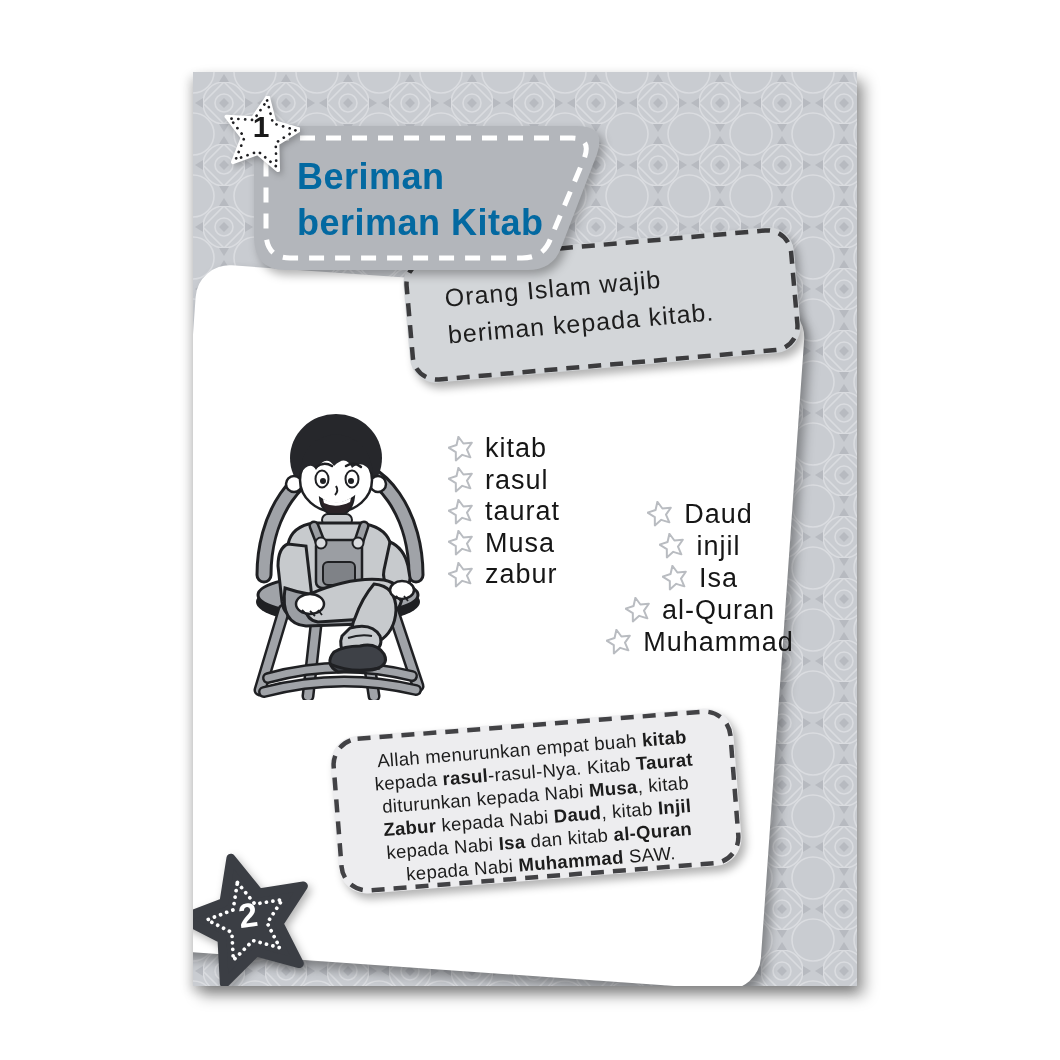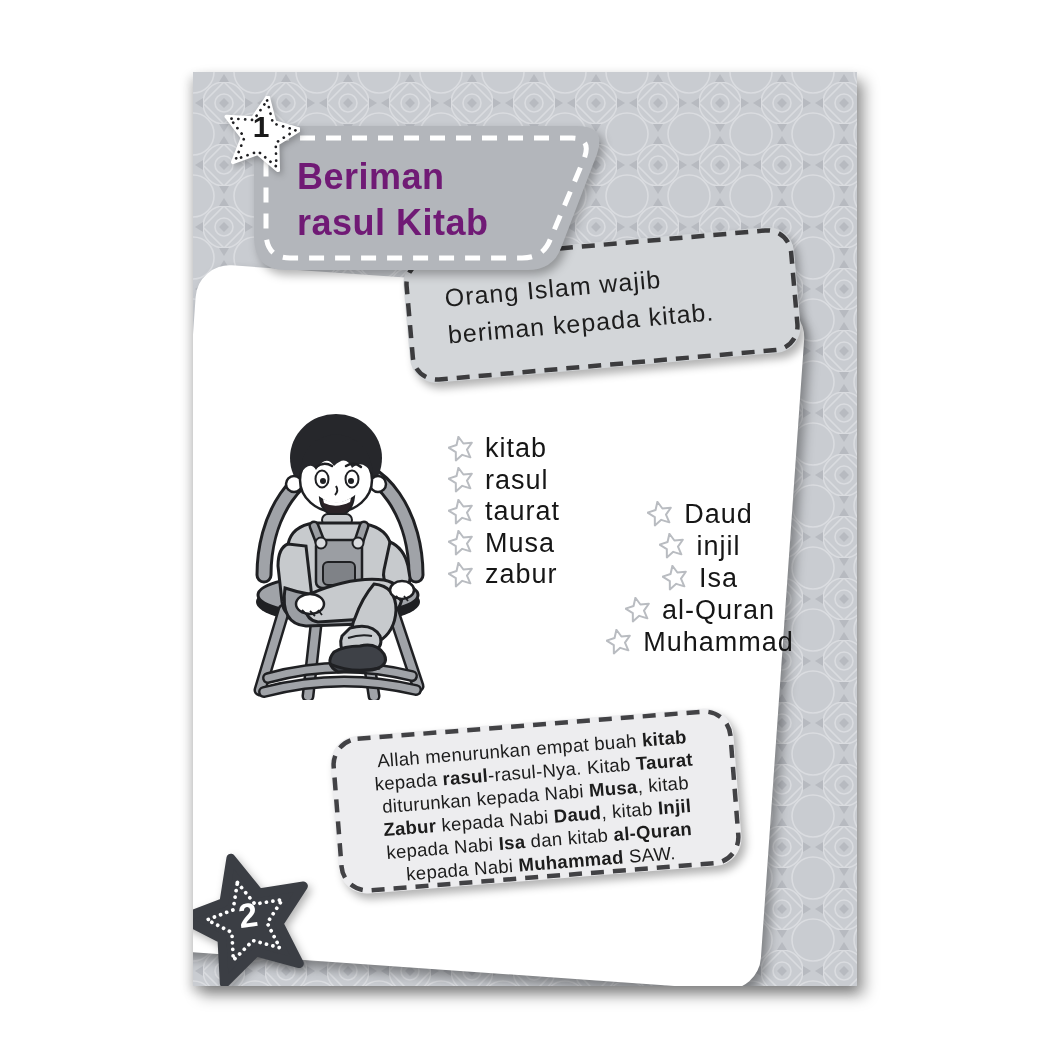--- a/index.html
+++ b/index.html
@@ -22,21 +22,21 @@
     background:#ffffff;border-radius:34px;
     transform:rotate(4deg);transform-origin:0 0;
     box-shadow:6px 7px 12px rgba(0,0,0,.38);
     z-index:1;
   }
   
   .plaque-svg{position:absolute;left:52px;top:46px;z-index:4;
     filter:drop-shadow(4px 5px 5px rgba(0,0,0,.30));}
   .title-text{
     position:absolute;left:104px;top:82px;z-index:5;
-    font-size:36px;line-height:46px;font-weight:800;color:#701a75;
+    font-size:36px;line-height:46px;font-weight:800;color:#0369a1;
     letter-spacing:.5px;
   }
   
   .star1{position:absolute;left:29px;top:24px;width:78px;height:78px;z-index:6;
     filter:drop-shadow(2px 3px 3px rgba(0,0,0,.25));}
   .star1-num{
     position:absolute;left:29px;top:38px;width:78px;z-index:7;text-align:center;
     font-size:30px;font-weight:800;color:#1a1a1a;
   }
   .star2{position:absolute;left:-15px;top:780px;width:140px;height:140px;z-index:3;
@@ -124,21 +124,21 @@
         <div>beriman kepada kitab.</div>
       </div>
     </div>
 
     <svg class="plaque-svg" width="372" height="160" viewBox="0 0 372 160">
       <path d="M 9,42 Q 9,8 42,8 L 332,8 Q 362,8 352,36 L 316,130 Q 308,152 282,152 L 40,152 Q 9,152 9,118 Z" fill="#b3b6bb"></path>
       <path d="M 21,48 Q 21,20 45,20 L 327,20 Q 347,20 339,41 L 305,122 Q 298,140 277,140 L 45,140 Q 21,140 21,114 Z" fill="none" stroke="#ffffff" stroke-width="5" stroke-dasharray="15 11"></path>
     </svg>
     <div class="title-text">
       <div>Beriman</div>
-      <div>rasul Kitab</div>
+      <div>beriman Kitab</div>
     </div>
 
     <svg class="star1" width="78" height="78" viewBox="0 0 78 78">
       <g transform="rotate(10 39 39)">
         <polygon points="39,0 49.9,24 76.1,26.9 56.6,44.7 61.9,70.6 39,57.5 16.1,70.6 21.4,44.7 1.9,26.9 28.1,24" fill="#ffffff" stroke="#ffffff" stroke-width="4" stroke-linejoin="round"></polygon>
         <polygon points="39,0 49.9,24 76.1,26.9 56.6,44.7 61.9,70.6 39,57.5 16.1,70.6 21.4,44.7 1.9,26.9 28.1,24" transform="translate(39,39) scale(0.9) translate(-39,-39)" fill="none" stroke="#1f1f22" stroke-width="3" stroke-dasharray="0.1 7.5" stroke-linecap="round"></polygon>
       </g>
     </svg>
     <div class="star1-num">1</div>
 

